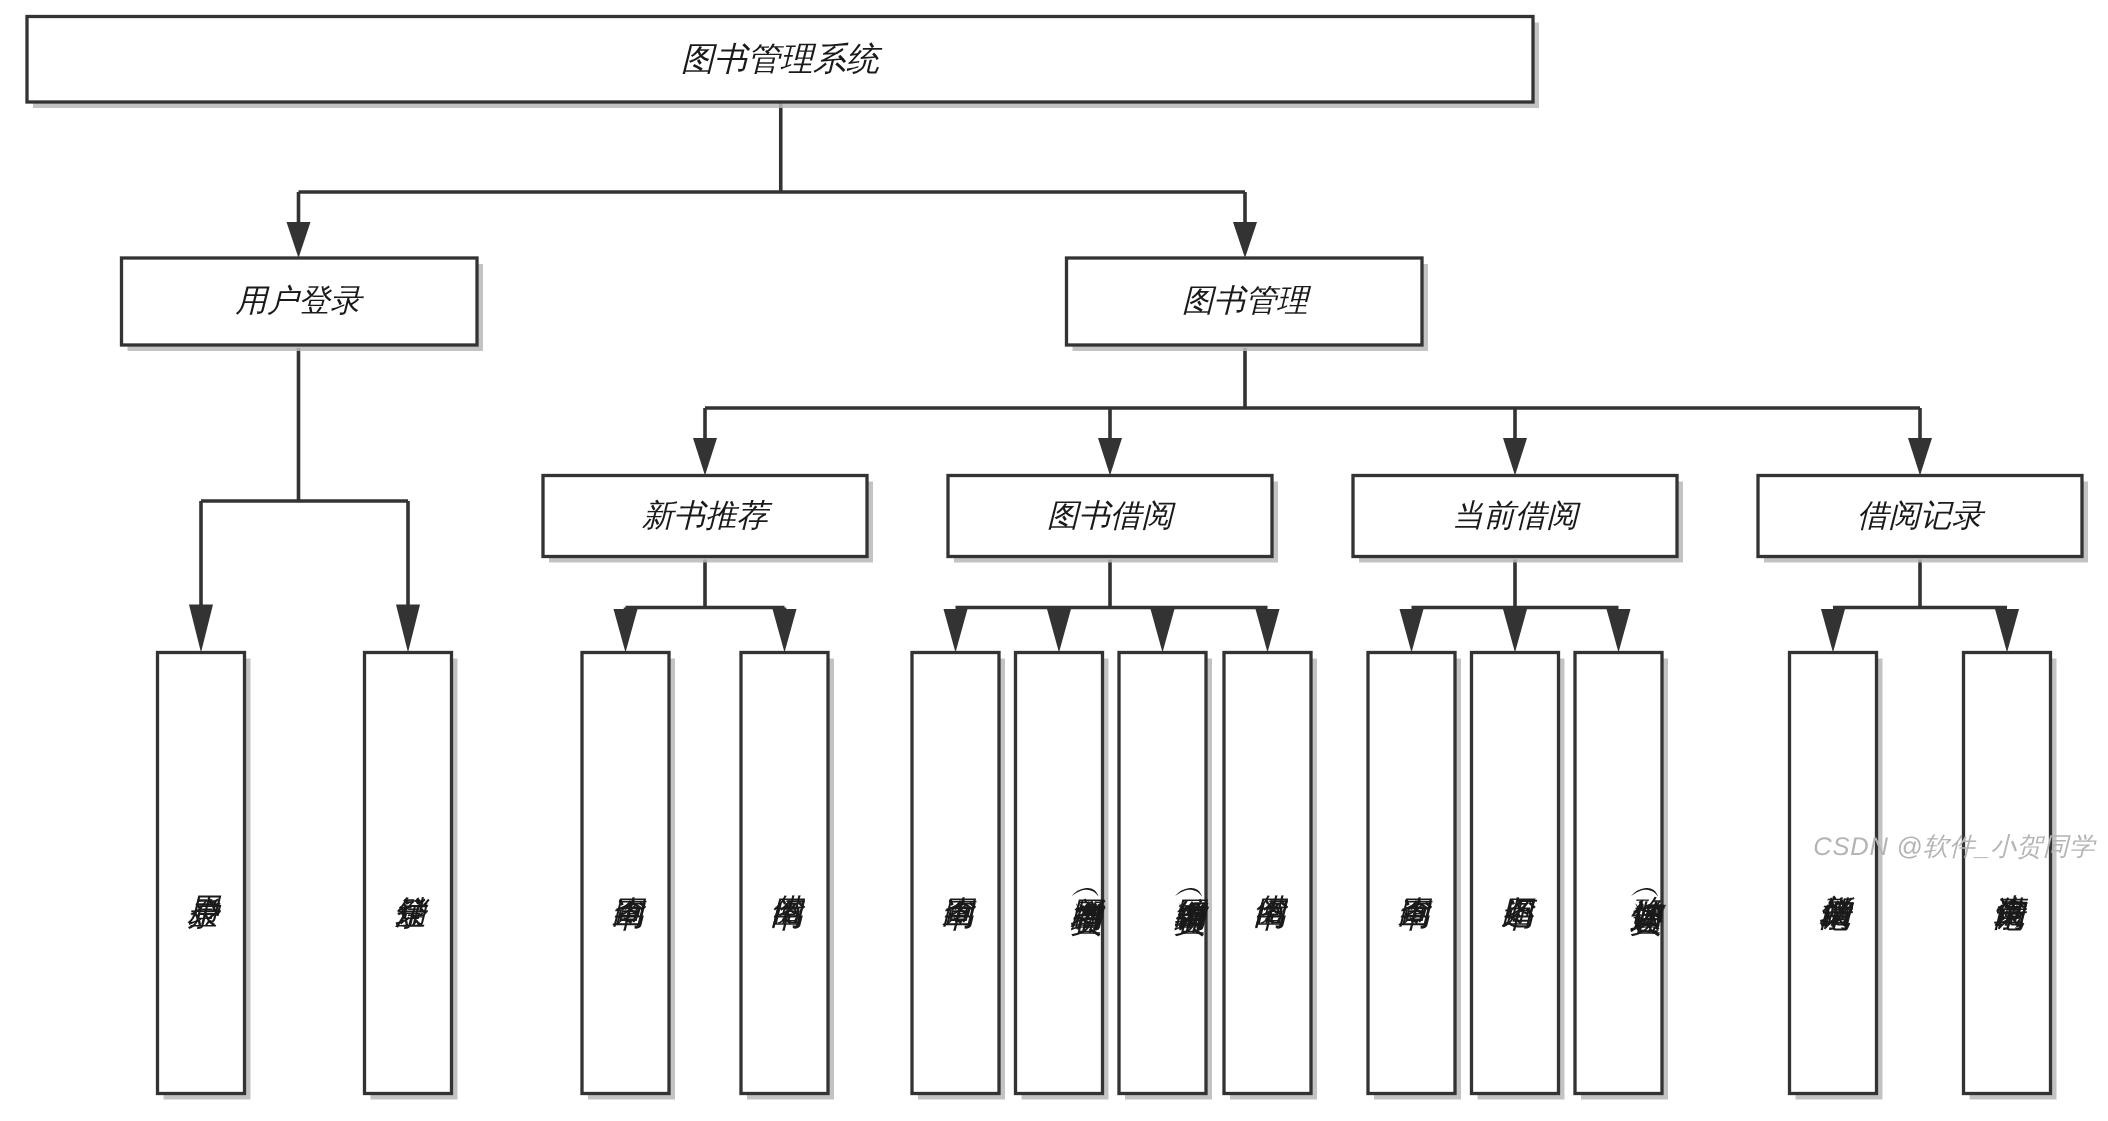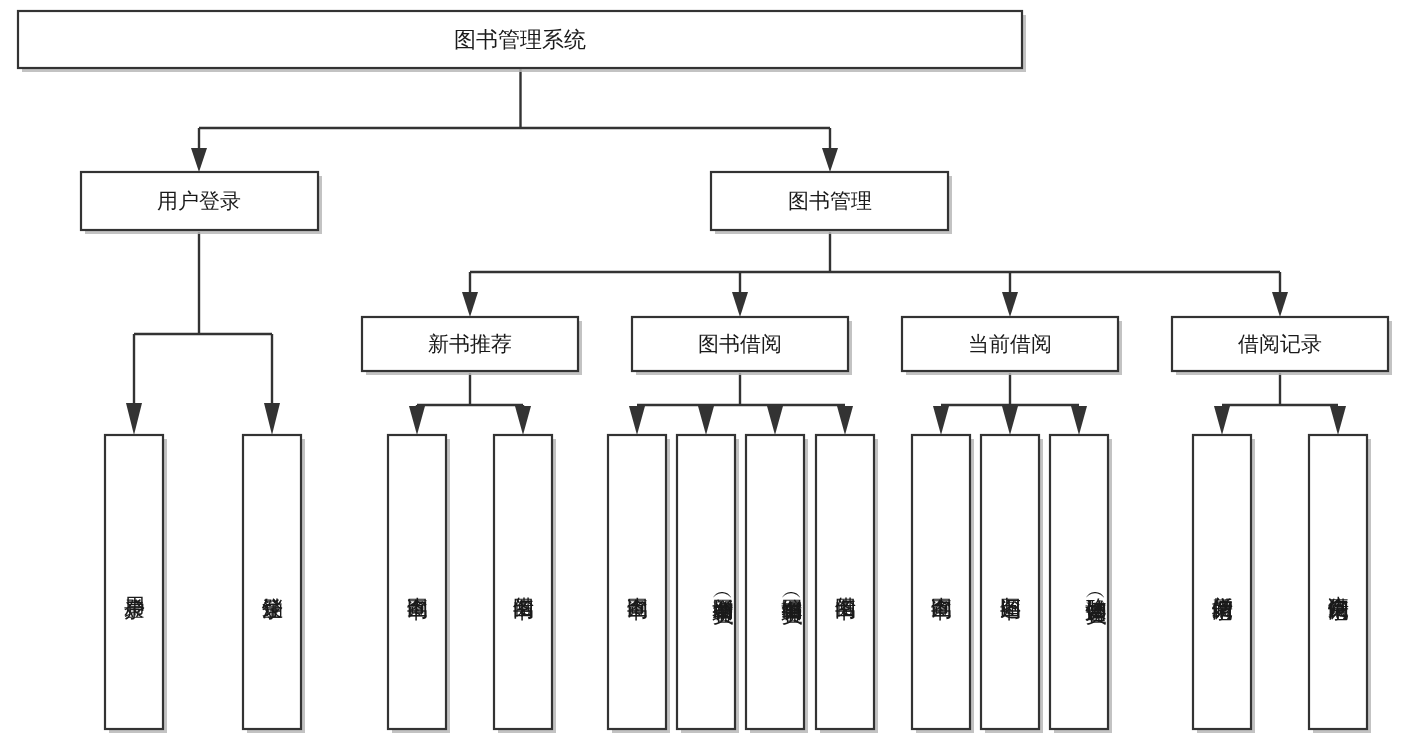--- a/index.html
+++ b/index.html
@@ -11,20 +11,21 @@
     width: 1405px;
     height: 747px;
     font-family: "Liberation Sans", "DejaVu Sans", sans-serif;
     overflow: hidden;
     position: relative;
   }
   #diagram-root {
     position: relative;
     width: 1405px;
     height: 580px;
+    font-style: italic;
   }
   svg#tree-svg {
     position: absolute;
     left: 0;
     top: 0;
     width: 1405px;
     height: 747px;
     display: block;
   }
   .node-box {
@@ -261,13 +262,14 @@
   <div class="leaf-label-wrap" style="left:746px; top:441px; width:58px; height:288px; align-items:flex-start;">编辑图书（管理员）</div>
   <div class="leaf-label-wrap" style="left:816px; top:435px; width:58px; height:294px;">借阅图书</div>
 
   <div class="leaf-label-wrap" style="left:912px; top:435px; width:58px; height:294px;">查询图书</div>
   <div class="leaf-label-wrap" style="left:981px; top:435px; width:58px; height:294px;">归还图书</div>
   <div class="leaf-label-wrap" style="left:1050px; top:441px; width:58px; height:288px; align-items:flex-start;">确认归还（管理员）</div>
 
   <div class="leaf-label-wrap" style="left:1193px; top:435px; width:58px; height:294px;">新增借阅记录</div>
   <div class="leaf-label-wrap" style="left:1309px; top:435px; width:58px; height:294px;">查询借阅记录</div>
 
+  <div class="watermark">CSDN @软件_小贺同学</div>
 </div>
 
 </body></html>

